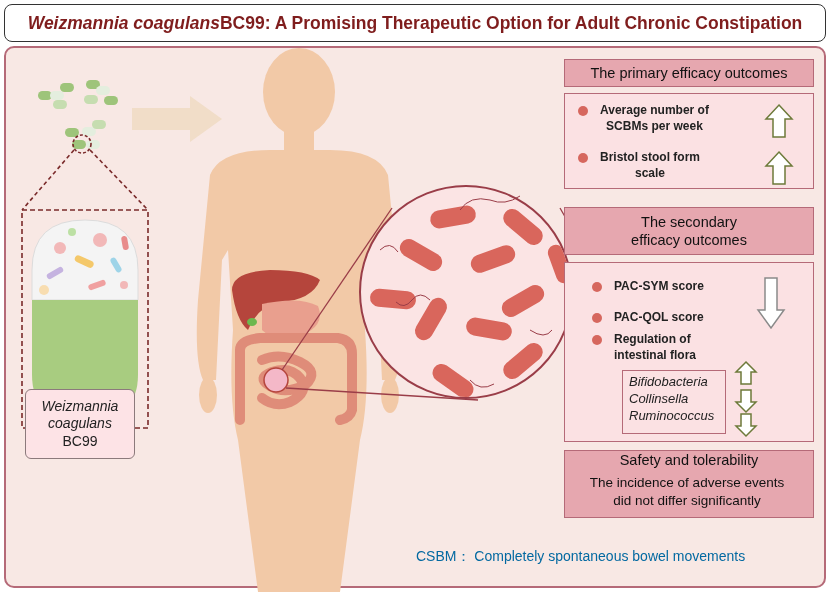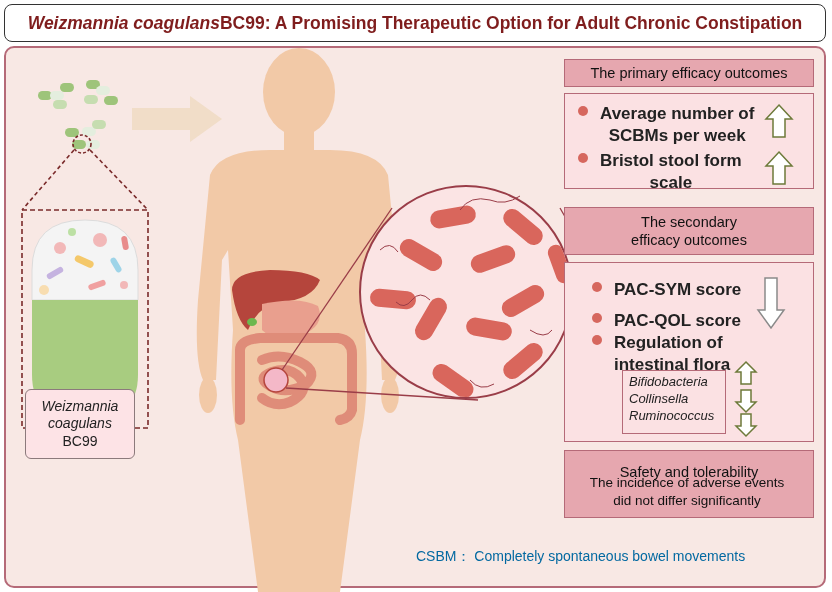--- a/index.html
+++ b/index.html
@@ -30,21 +30,21 @@
   .strain-label .it { font-style: italic; }
 
   .hdr {
     position: absolute; background: #e6a7af; border: 1.5px solid #b56a78;
     font-weight: normal; color: #111; text-align: center;
     display: flex; align-items: center; justify-content: center; line-height: 1.25;
   }
   .box {
     position: absolute; background: #fbe1e3; border: 1.5px solid #b56a78;
   }
-  .item { position: absolute; display: flex; align-items: flex-start; font-weight: bold; font-size: 17px; color: #222; line-height: 1.3; }
+  .item { position: absolute; display: flex; align-items: flex-start; font-weight: bold; font-size: 12px; color: #222; line-height: 1.3; }
   .dot { width: 10px; height: 10px; border-radius: 50%; background: #d6675e; margin-right: 12px; flex: none; margin-top: 3px; }
 
   .arrow-svg { position: absolute; }
 
   .flora-box {
     position: absolute; left: 622px; top: 370px; width: 104px; height: 64px;
     border: 1.5px solid #b56a78; background: #fbe1e3;
     font-style: italic; font-size: 13px; color: #222; line-height: 1.3; padding: 3px 0 0 6px;
   }
 
@@ -213,21 +213,21 @@
 <svg class="arrow-svg" style="left:734px; top:360px;" width="24" height="26">
   <polygon points="12,2 22,12 17,12 17,24 7,24 7,12 2,12" fill="#fff" stroke="#6d7a3a" stroke-width="1.5"></polygon>
 </svg>
 <svg class="arrow-svg" style="left:734px; top:388px;" width="24" height="26">
   <polygon points="7,2 17,2 17,14 22,14 12,24 2,14 7,14" fill="#fff" stroke="#6d7a3a" stroke-width="1.5"></polygon>
 </svg>
 <svg class="arrow-svg" style="left:734px; top:412px;" width="24" height="26">
   <polygon points="7,2 17,2 17,14 22,14 12,24 2,14 7,14" fill="#fff" stroke="#6d7a3a" stroke-width="1.5"></polygon>
 </svg>
 
-<div class="hdr" style="left:564px; top:450px; width:250px; height:68px; align-items:flex-start; padding-top:12px; font-size:14.5px;">
+<div class="hdr" style="left:564px; top:450px; width:250px; height:68px; align-items:flex-start; padding-top:0; font-size:14.5px;">
   <span>Safety and tolerability</span>
 </div>
 <div class="safety-text">
   <span>The incidence of adverse events</span><br>
   <span>did not differ significantly</span>
 </div>
 
 <div class="footnote">CSBM： Completely spontaneous bowel movements</div>
 
 </body></html>

